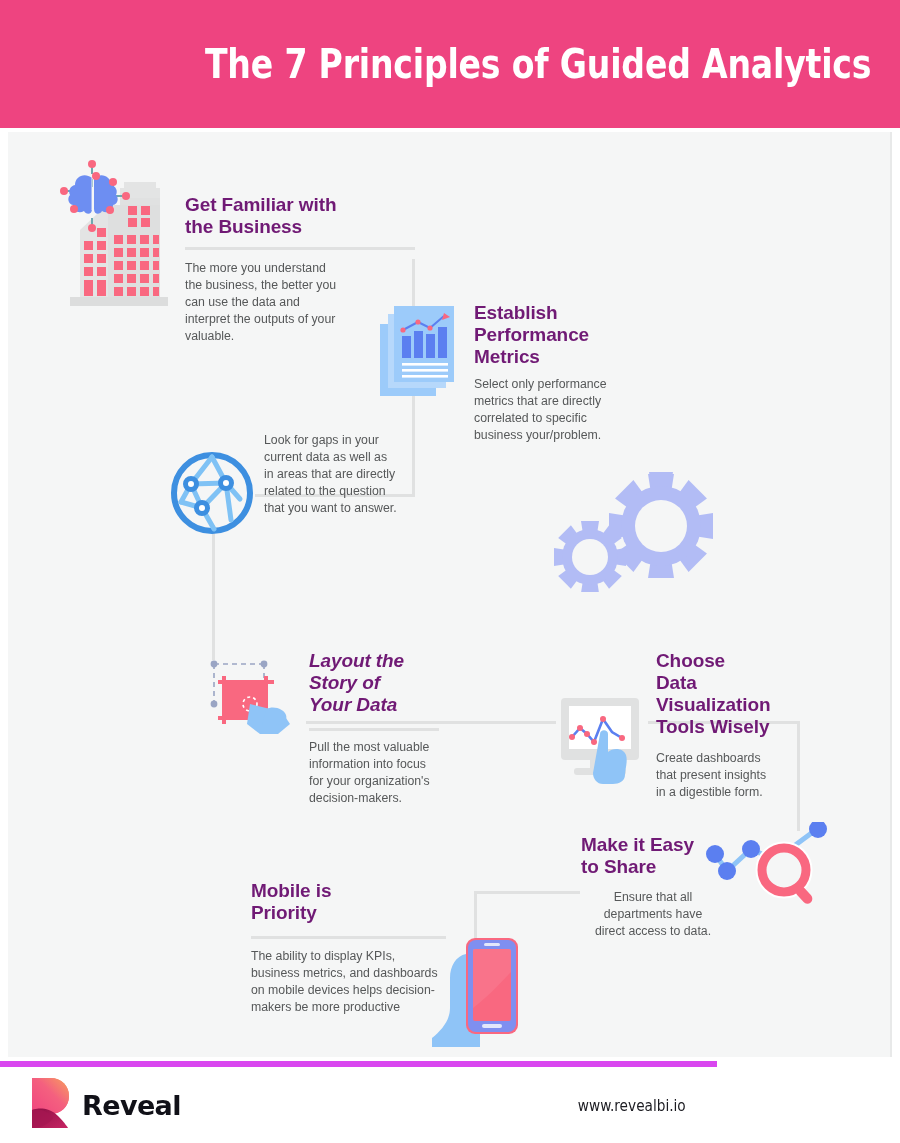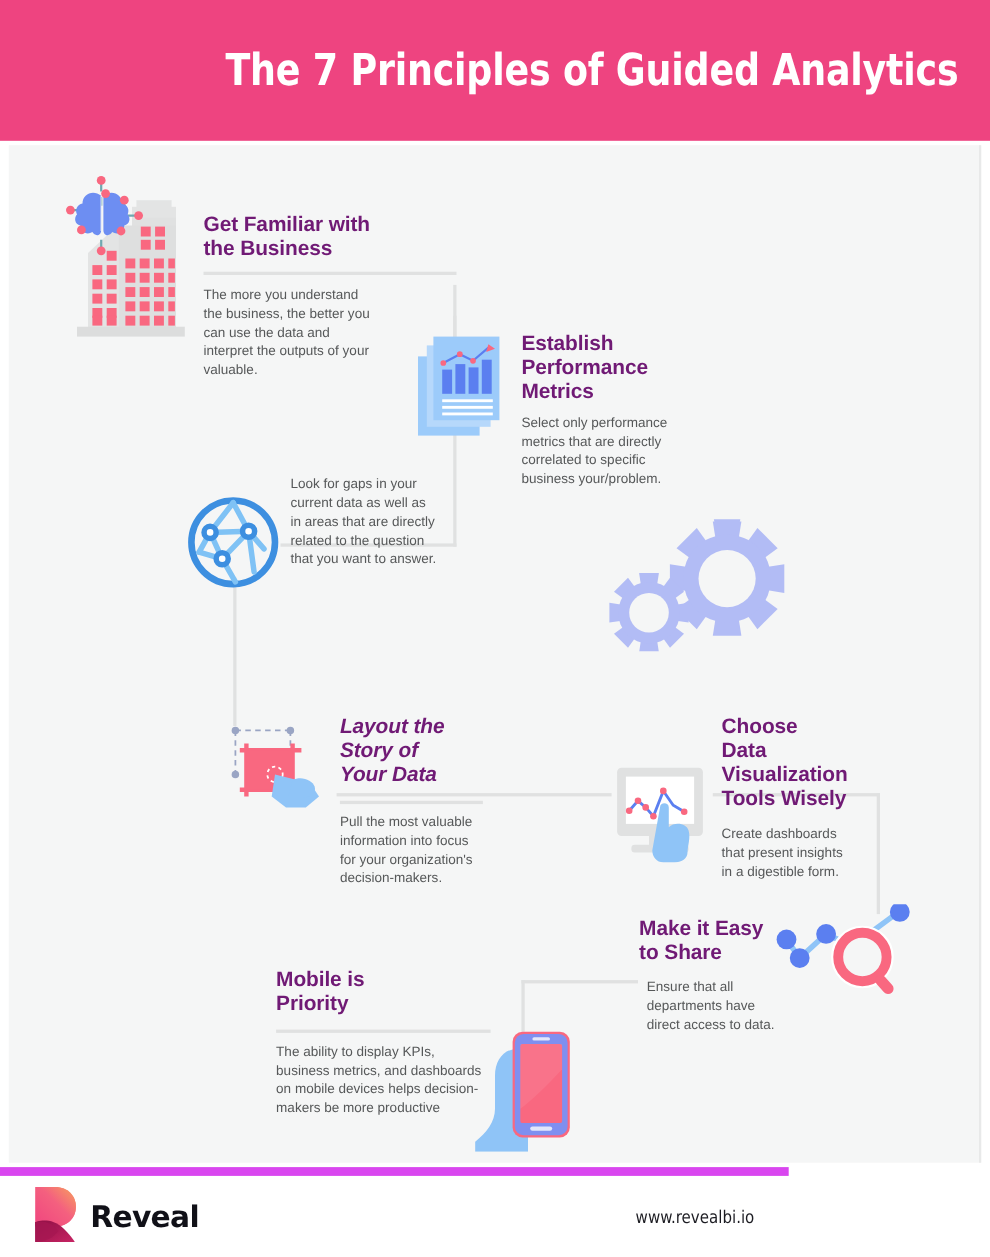--- a/index.html
+++ b/index.html
@@ -40,21 +40,21 @@
     background: #f5f6f6;
     border-right: 2px solid #e8e9e9;
     overflow: hidden;
   }
 
   
   #footer {
     position: absolute; left: 0; top: 1061px;
     width: 717px; height: 82px;
     background: #ffffff;
-    border-top: 8px solid #d946ef;
+    border-top: 6px solid #d946ef;
     text-align: center;
   }
   #footer-inner {
     position: absolute; left: 28px; right: 28px; top: 0; bottom: 0;
     display: flex; align-items: center; justify-content: space-between;
   }
   #logo-wrap { display: flex; align-items: center; gap: 8px; }
   #logo-text {
     font-family: "DejaVu Sans", "Liberation Sans", sans-serif;
     font-size: 27px; font-weight: bold; color: #111118;
@@ -389,21 +389,21 @@
 
         <circle cx="82" cy="48" r="25" fill="#f5f6f6" stroke="#ffffff" stroke-width="7"></circle>
         <circle cx="82" cy="48" r="22" fill="none" stroke="#f96880" stroke-width="9"></circle>
         <rect x="97" y="63" width="10" height="20" rx="5" fill="#f96880" transform="rotate(-42 102 73)"></rect>
       </svg>
     </div>
 
     <div class="block" style="left:573px; top:702px; width:130px;">
       <div class="blk-title" style="width:120px;">Make it Easy to Share</div>
       <div class="blk-rule" style="width:0px; height:0px; margin:11px 0 8px 0;"></div>
-      <div class="blk-body" style="width:130px; margin-left:7px;">Ensure that all departments have direct access to data.</div>
+      <div class="blk-body" style="width:130px; margin-left:7px;text-align:center;">Ensure that all departments have direct access to data.</div>
     </div>
 
     <div class="icon" style="left:420px; top:780px; width:105px; height:135px;">
       <svg width="105" height="135" viewBox="0 0 105 135">
 
         <g fill="#8fc4f7">
           <path d="M38 42 c-10 2 -16 12 -16 24 l0 30 c0 12 -8 22 -18 30 l0 9 l48 0 l0 -26 c8 -8 12 -18 12 -30 l0 -30 c0 -8 -8 -12 -14 -9 Z"></path>
           <path d="M44 58 c0 -8 6 -12 12 -10 l0 58 l-12 0 Z"></path>
         </g>
 

